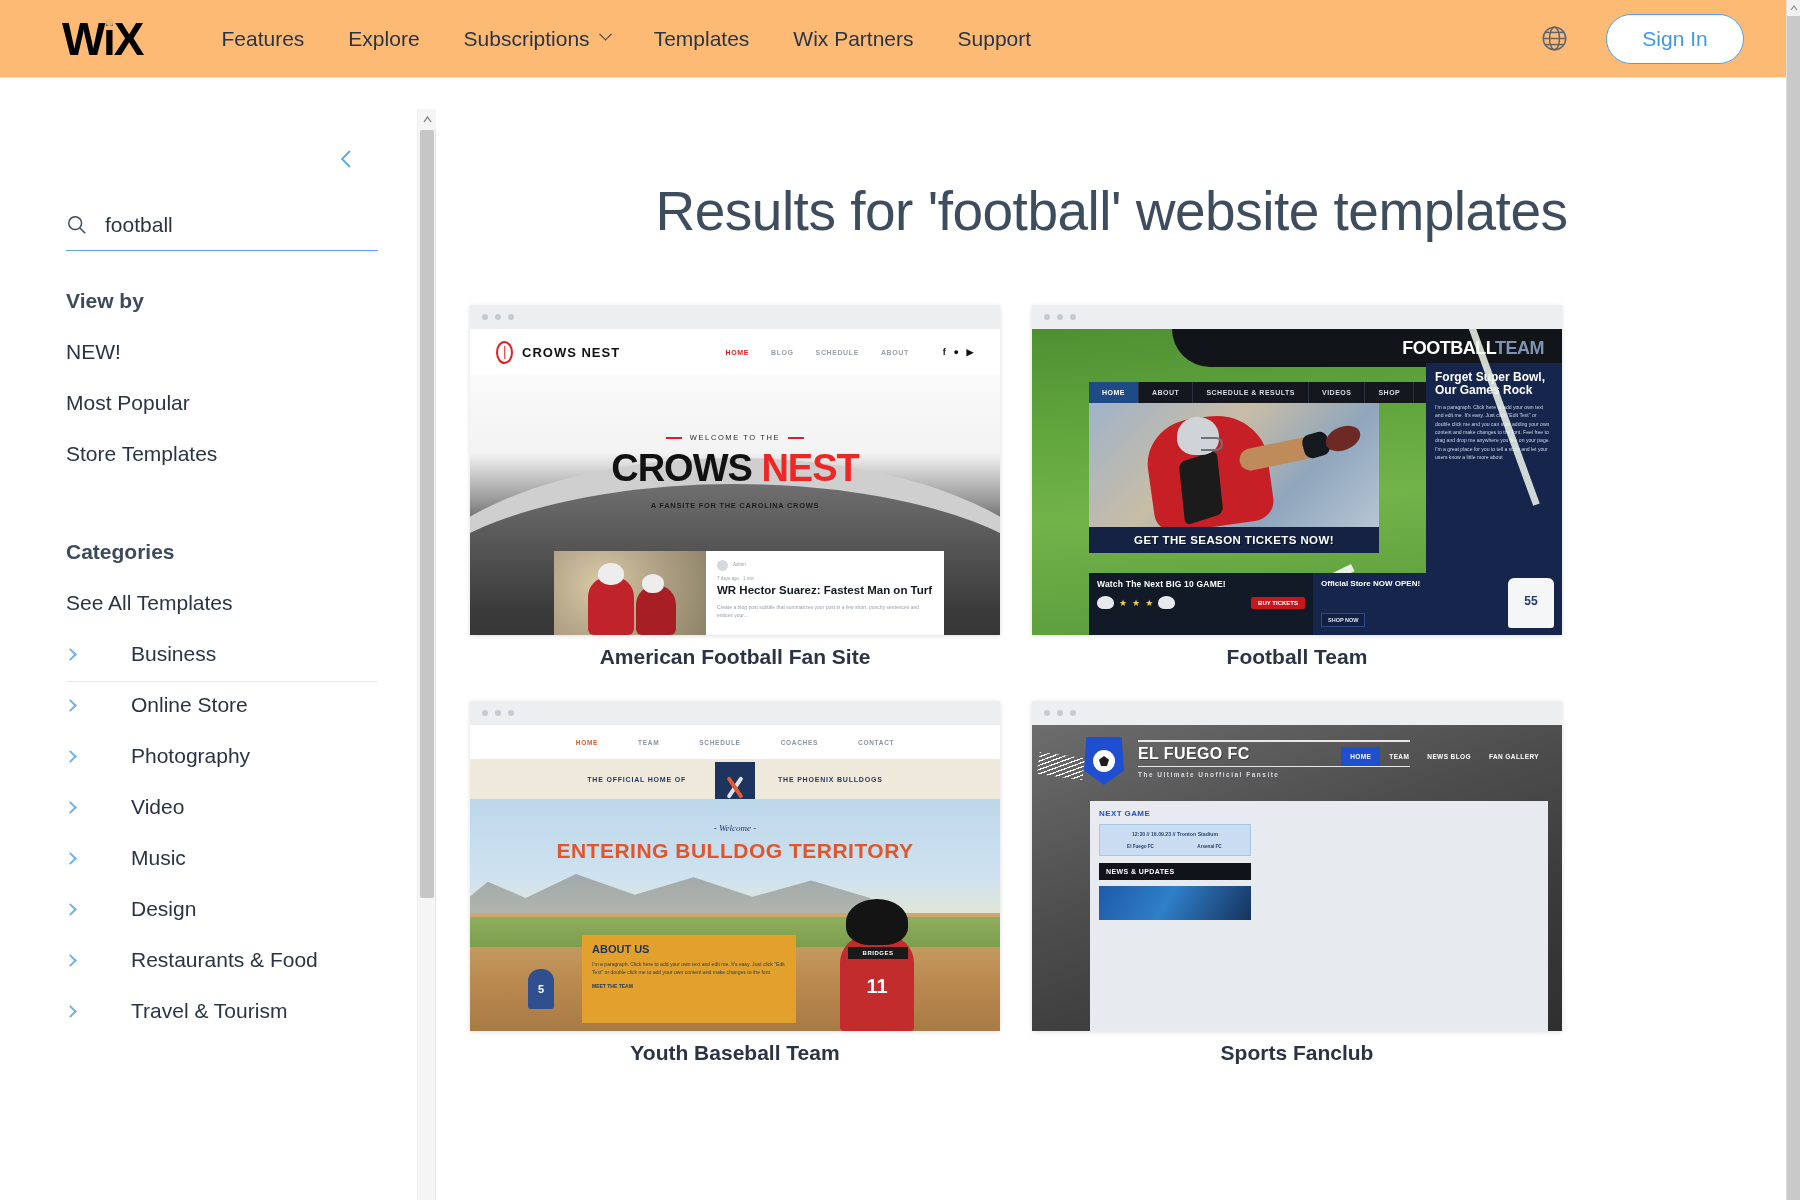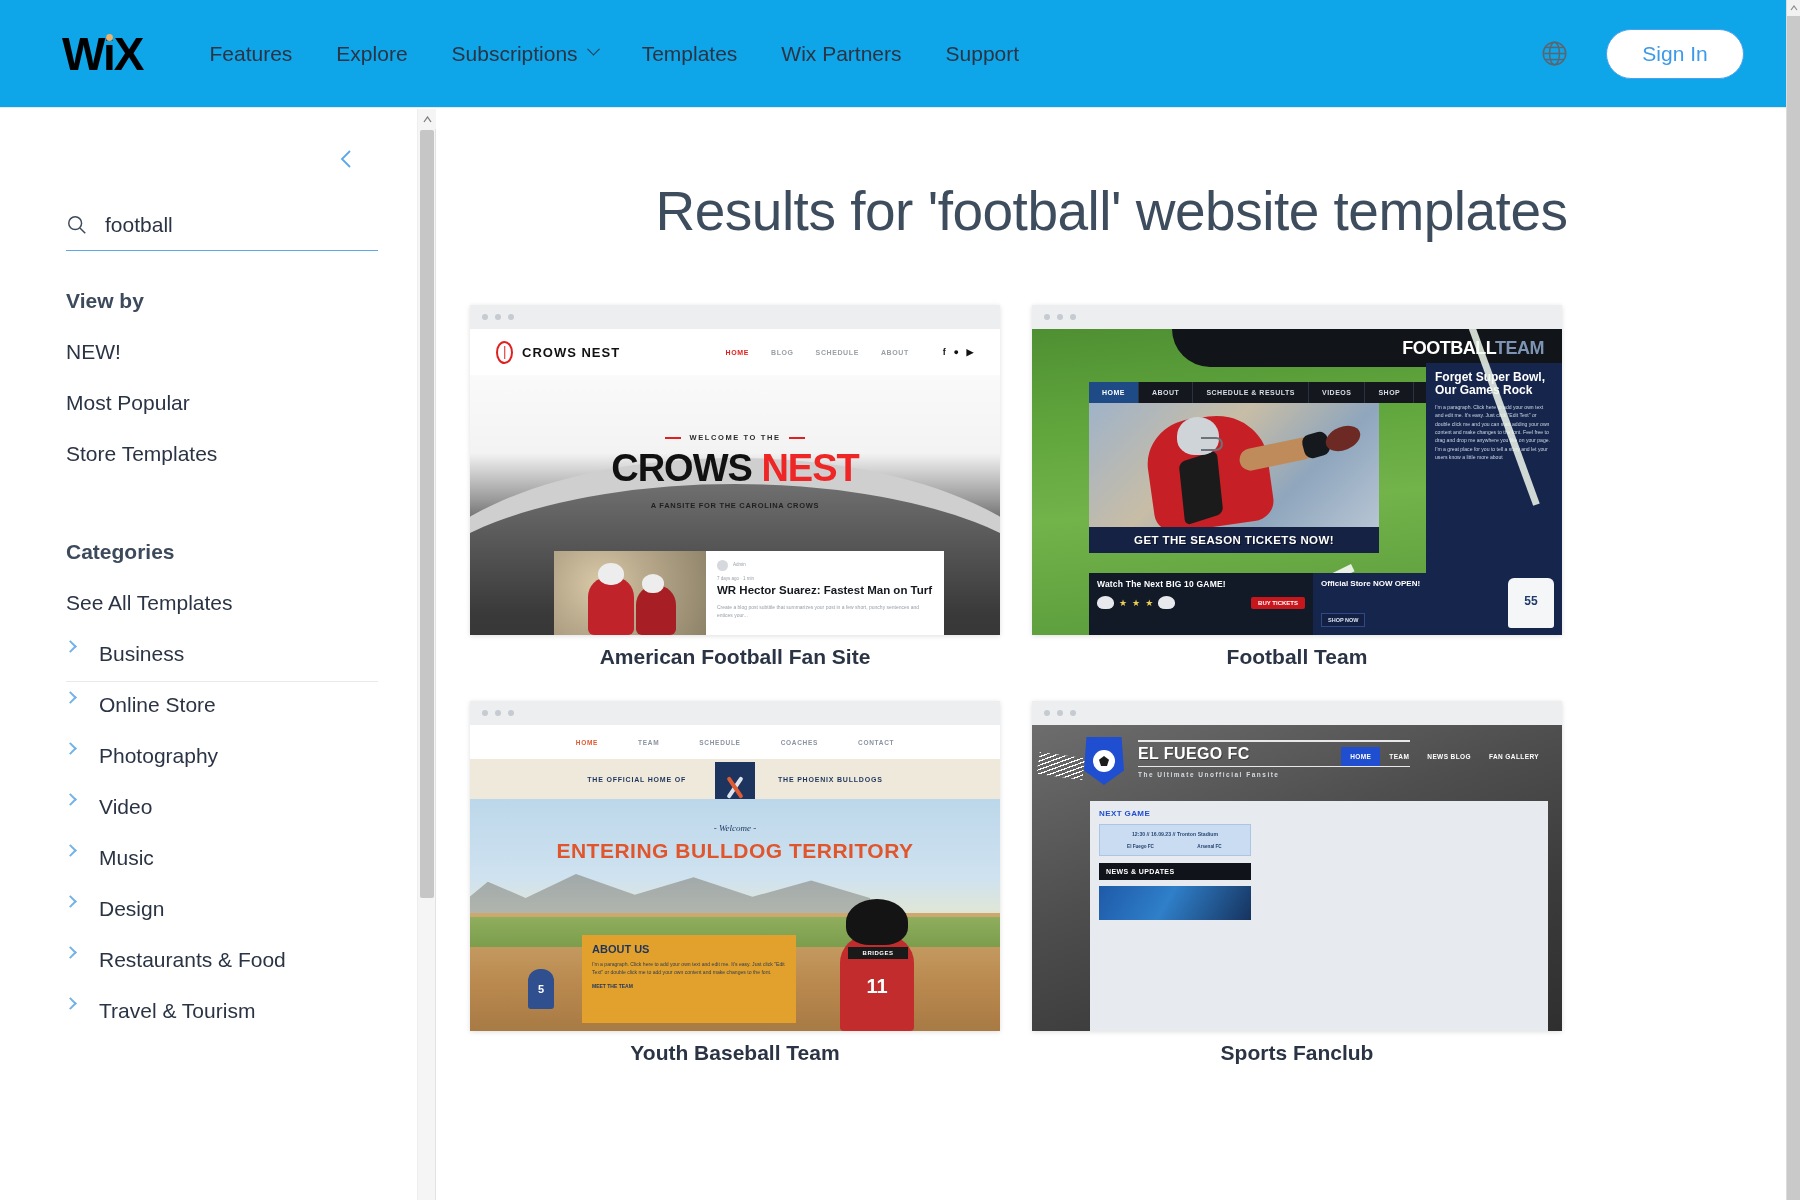--- a/index.html
+++ b/index.html
@@ -5,24 +5,24 @@
   * { box-sizing: border-box; margin: 0; padding: 0; }
   html, body {
     width: 1800px; height: 1200px;
     font-family: "Liberation Sans", sans-serif;
     background: #ffffff;
     overflow: hidden;
   }
   
   .header {
     position: absolute; top: 0; left: 0;
-    width: 1786px; height: 108px;
-    background: #0ea5e9;
+    width: 1786px; height: 78px;
+    background: #fdba74;
     border-bottom: 1px solid #e8e8e8;
-    display: flex; align-items: center;
+    display: flex; align-items: center; gap: 12px;
   }
   .logo {
     margin-left: 62px;
     font-size: 46px; font-weight: 700; letter-spacing: -2px;
     color: #000; position: relative; font-family: "Liberation Sans", sans-serif;
   }
   .logo .dot {
     position: absolute; width: 7px; height: 7px; border-radius: 50%;
     background: #e8b473; top: 7px; left: 44px;
   }
@@ -82,21 +82,21 @@
     position: absolute; left: 66px; font-size: 21px; font-weight: 700; color: #3c4a5c;
   }
   .side-link {
     position: absolute; left: 66px; font-size: 21px; color: #2b3445; cursor: pointer;
     white-space: nowrap;
   }
   .divider {
     position: absolute; left: 66px; top: 572px; width: 312px; height: 1px; background: #e9e9e9;
   }
   .cat-item {
-    position: absolute; left: 66px; display: flex; cursor: pointer;
+    position: absolute; left: 66px; display: flex; align-items: center; cursor: pointer; gap: 32px;
   }
   .chev {
     width: 9px; height: 9px; border-top: 2px solid #74b2e8; border-right: 2px solid #74b2e8;
     transform: rotate(45deg); margin-right: 24px; flex: none;
   }
   .cat-label { font-size: 21px; color: #2b3445; white-space: nowrap; }
   
   .side-scroll {
     position: absolute; top: 109px; left: 418px; width: 18px; height: 1091px;
     background: #f5f5f5; border-right: 1px solid #e2e2e2;
@@ -160,21 +160,21 @@
     height: 260px; position: relative; overflow: hidden;
     background: linear-gradient(180deg,#fafafa 0%,#f3f3f3 30%,#9a9a9a 48%,#4a4a4a 62%,#2e2e2e 100%);
   }
   .t1-stadium-ring {
     position: absolute; left: -14%; top: 32%; width: 128%; height: 120%;
     border-radius: 50%; border-top: 26px solid #cfcfcf;
     background: linear-gradient(180deg,#6f6f6f 0%,#3a3a3a 45%,#262626 100%);
   }
   .t1-welcome {
     position: absolute; top: 58px; left: 0; right: 0; text-align: center;
-    font-size: 7.5px; letter-spacing: 1.6px; color: #2b2b2b; font-weight: 700;
+    font-size: 7.5px; letter-spacing: 1.6px; color: #2b2b2b; font-weight: 400;
   }
   .t1-welcome::before, .t1-welcome::after {
     content: ""; display: inline-block; width: 16px; height: 2px;
     background: #e02020; vertical-align: middle; margin: 0 8px;
   }
   .t1-big {
     position: absolute; top: 72px; left: 0; right: 0; text-align: center;
     font-size: 38px; font-weight: 900; letter-spacing: -1px; color: #111;
   }
   .t1-big em { font-style: normal; color: #ef2626; }

